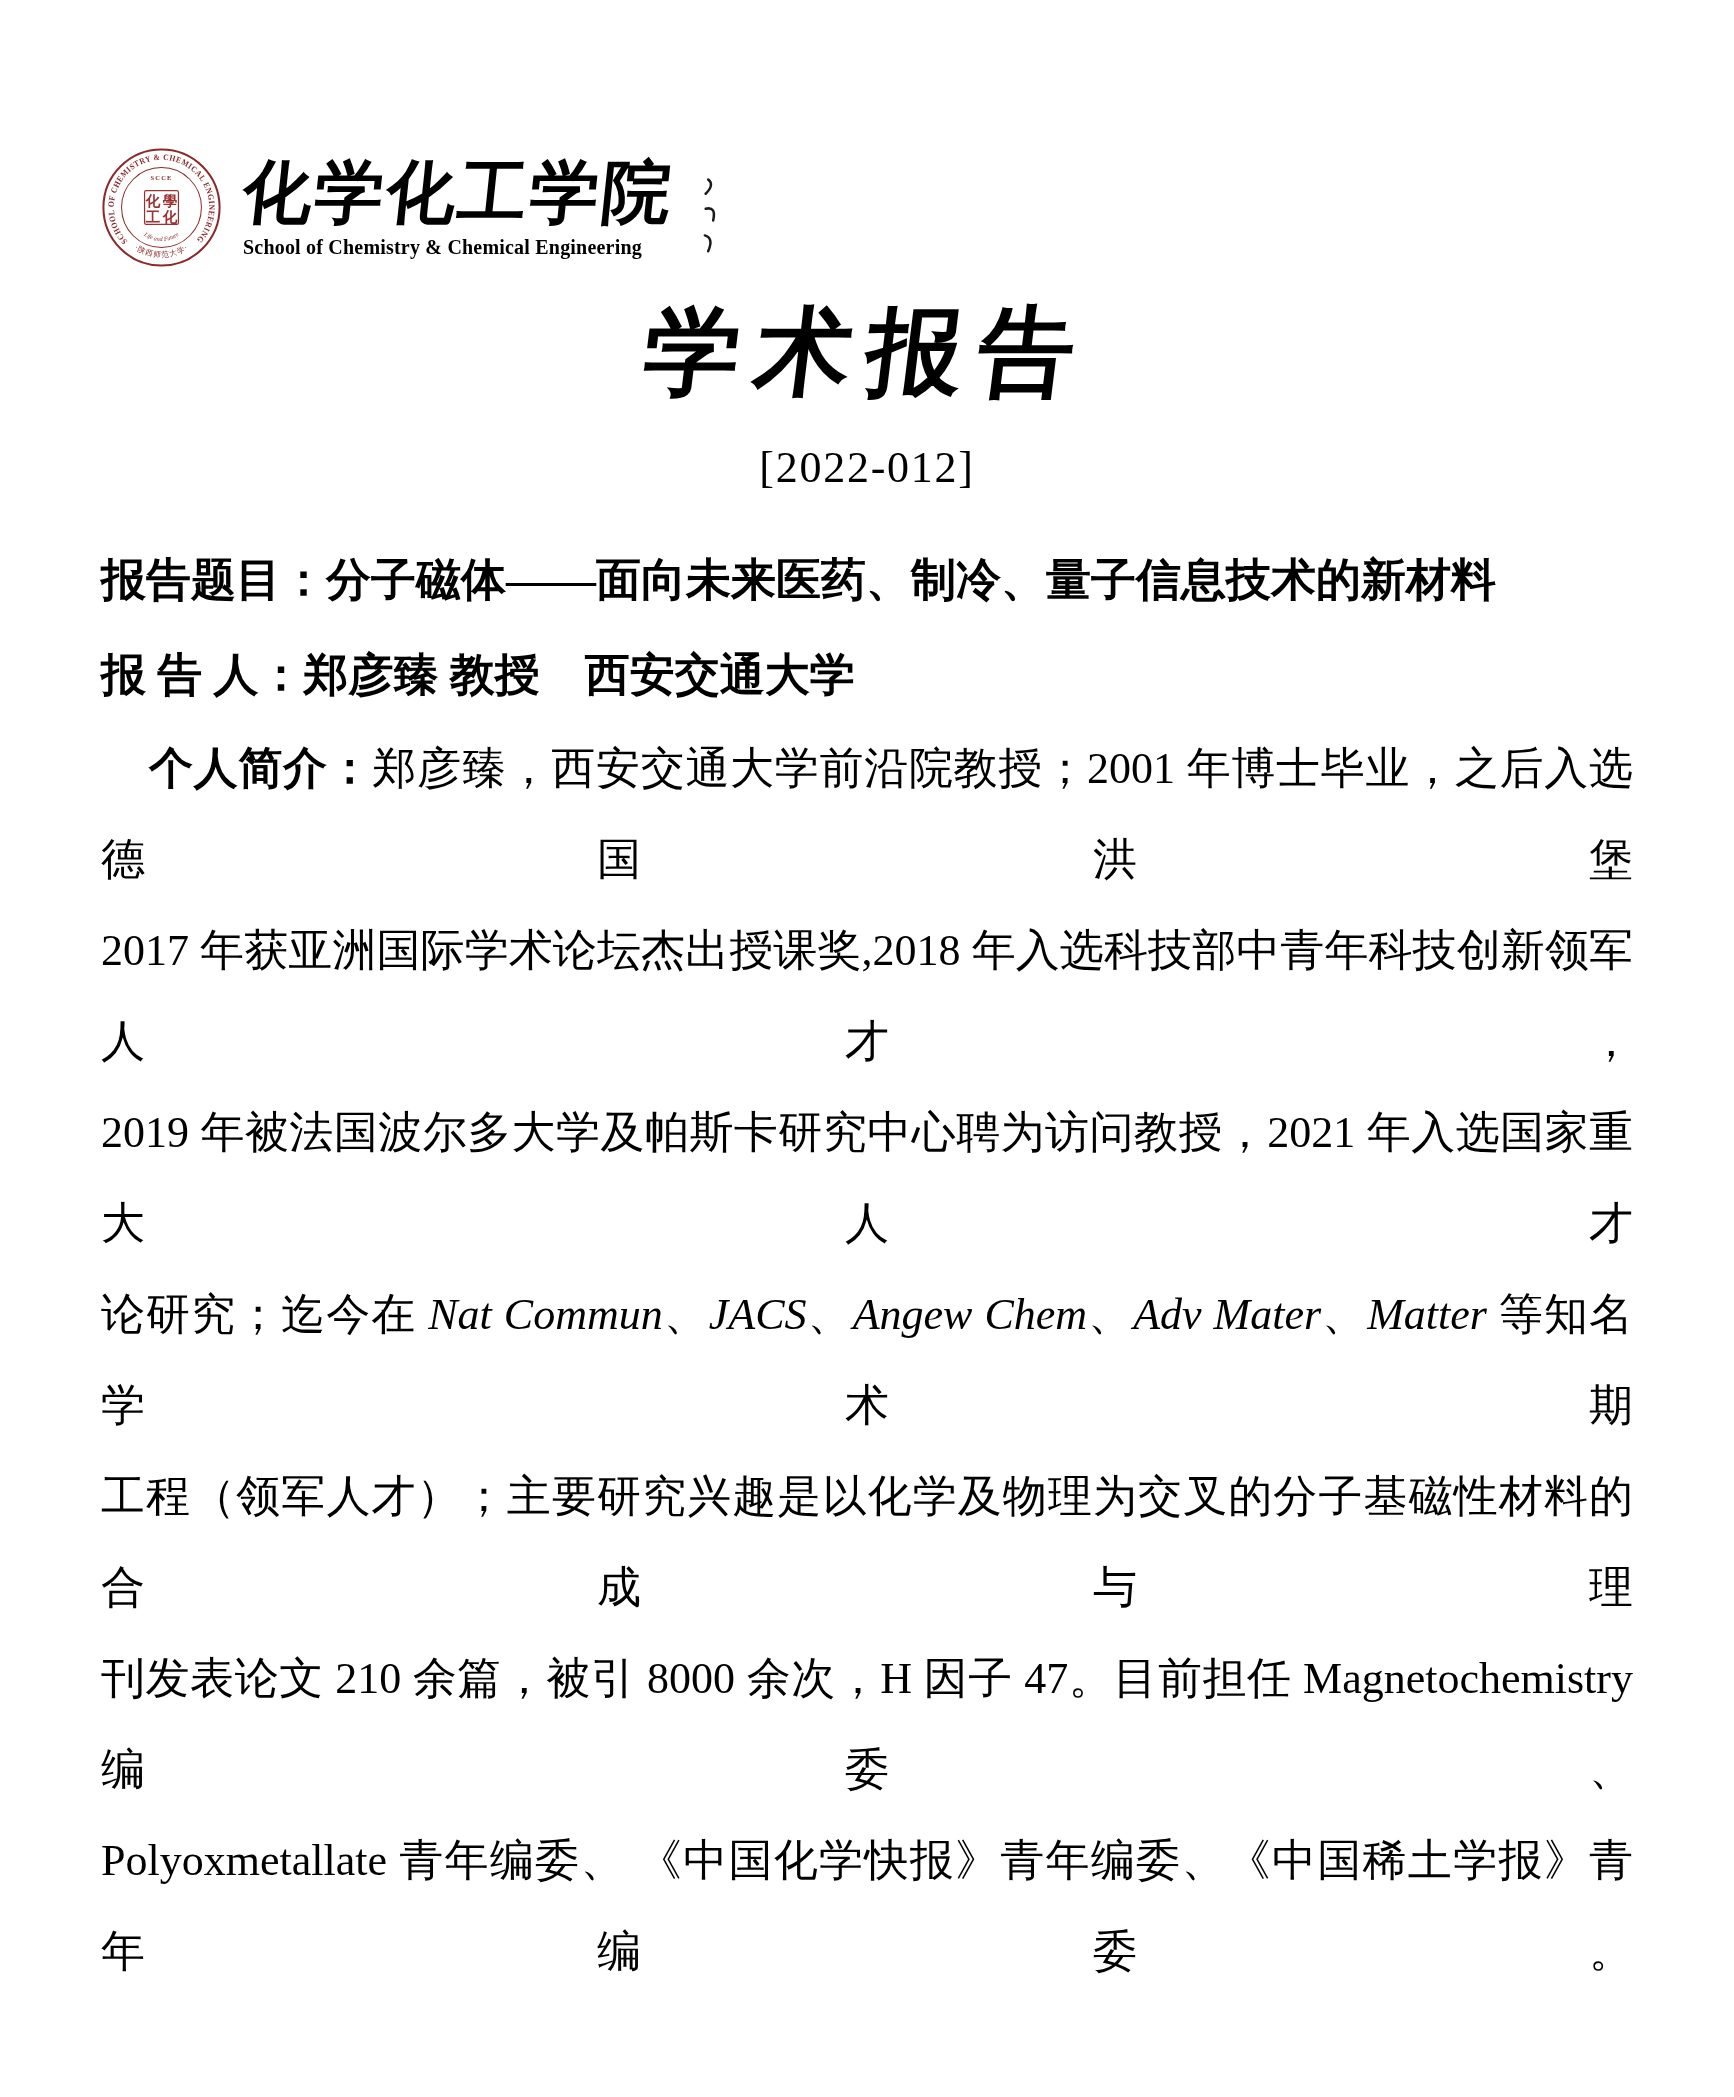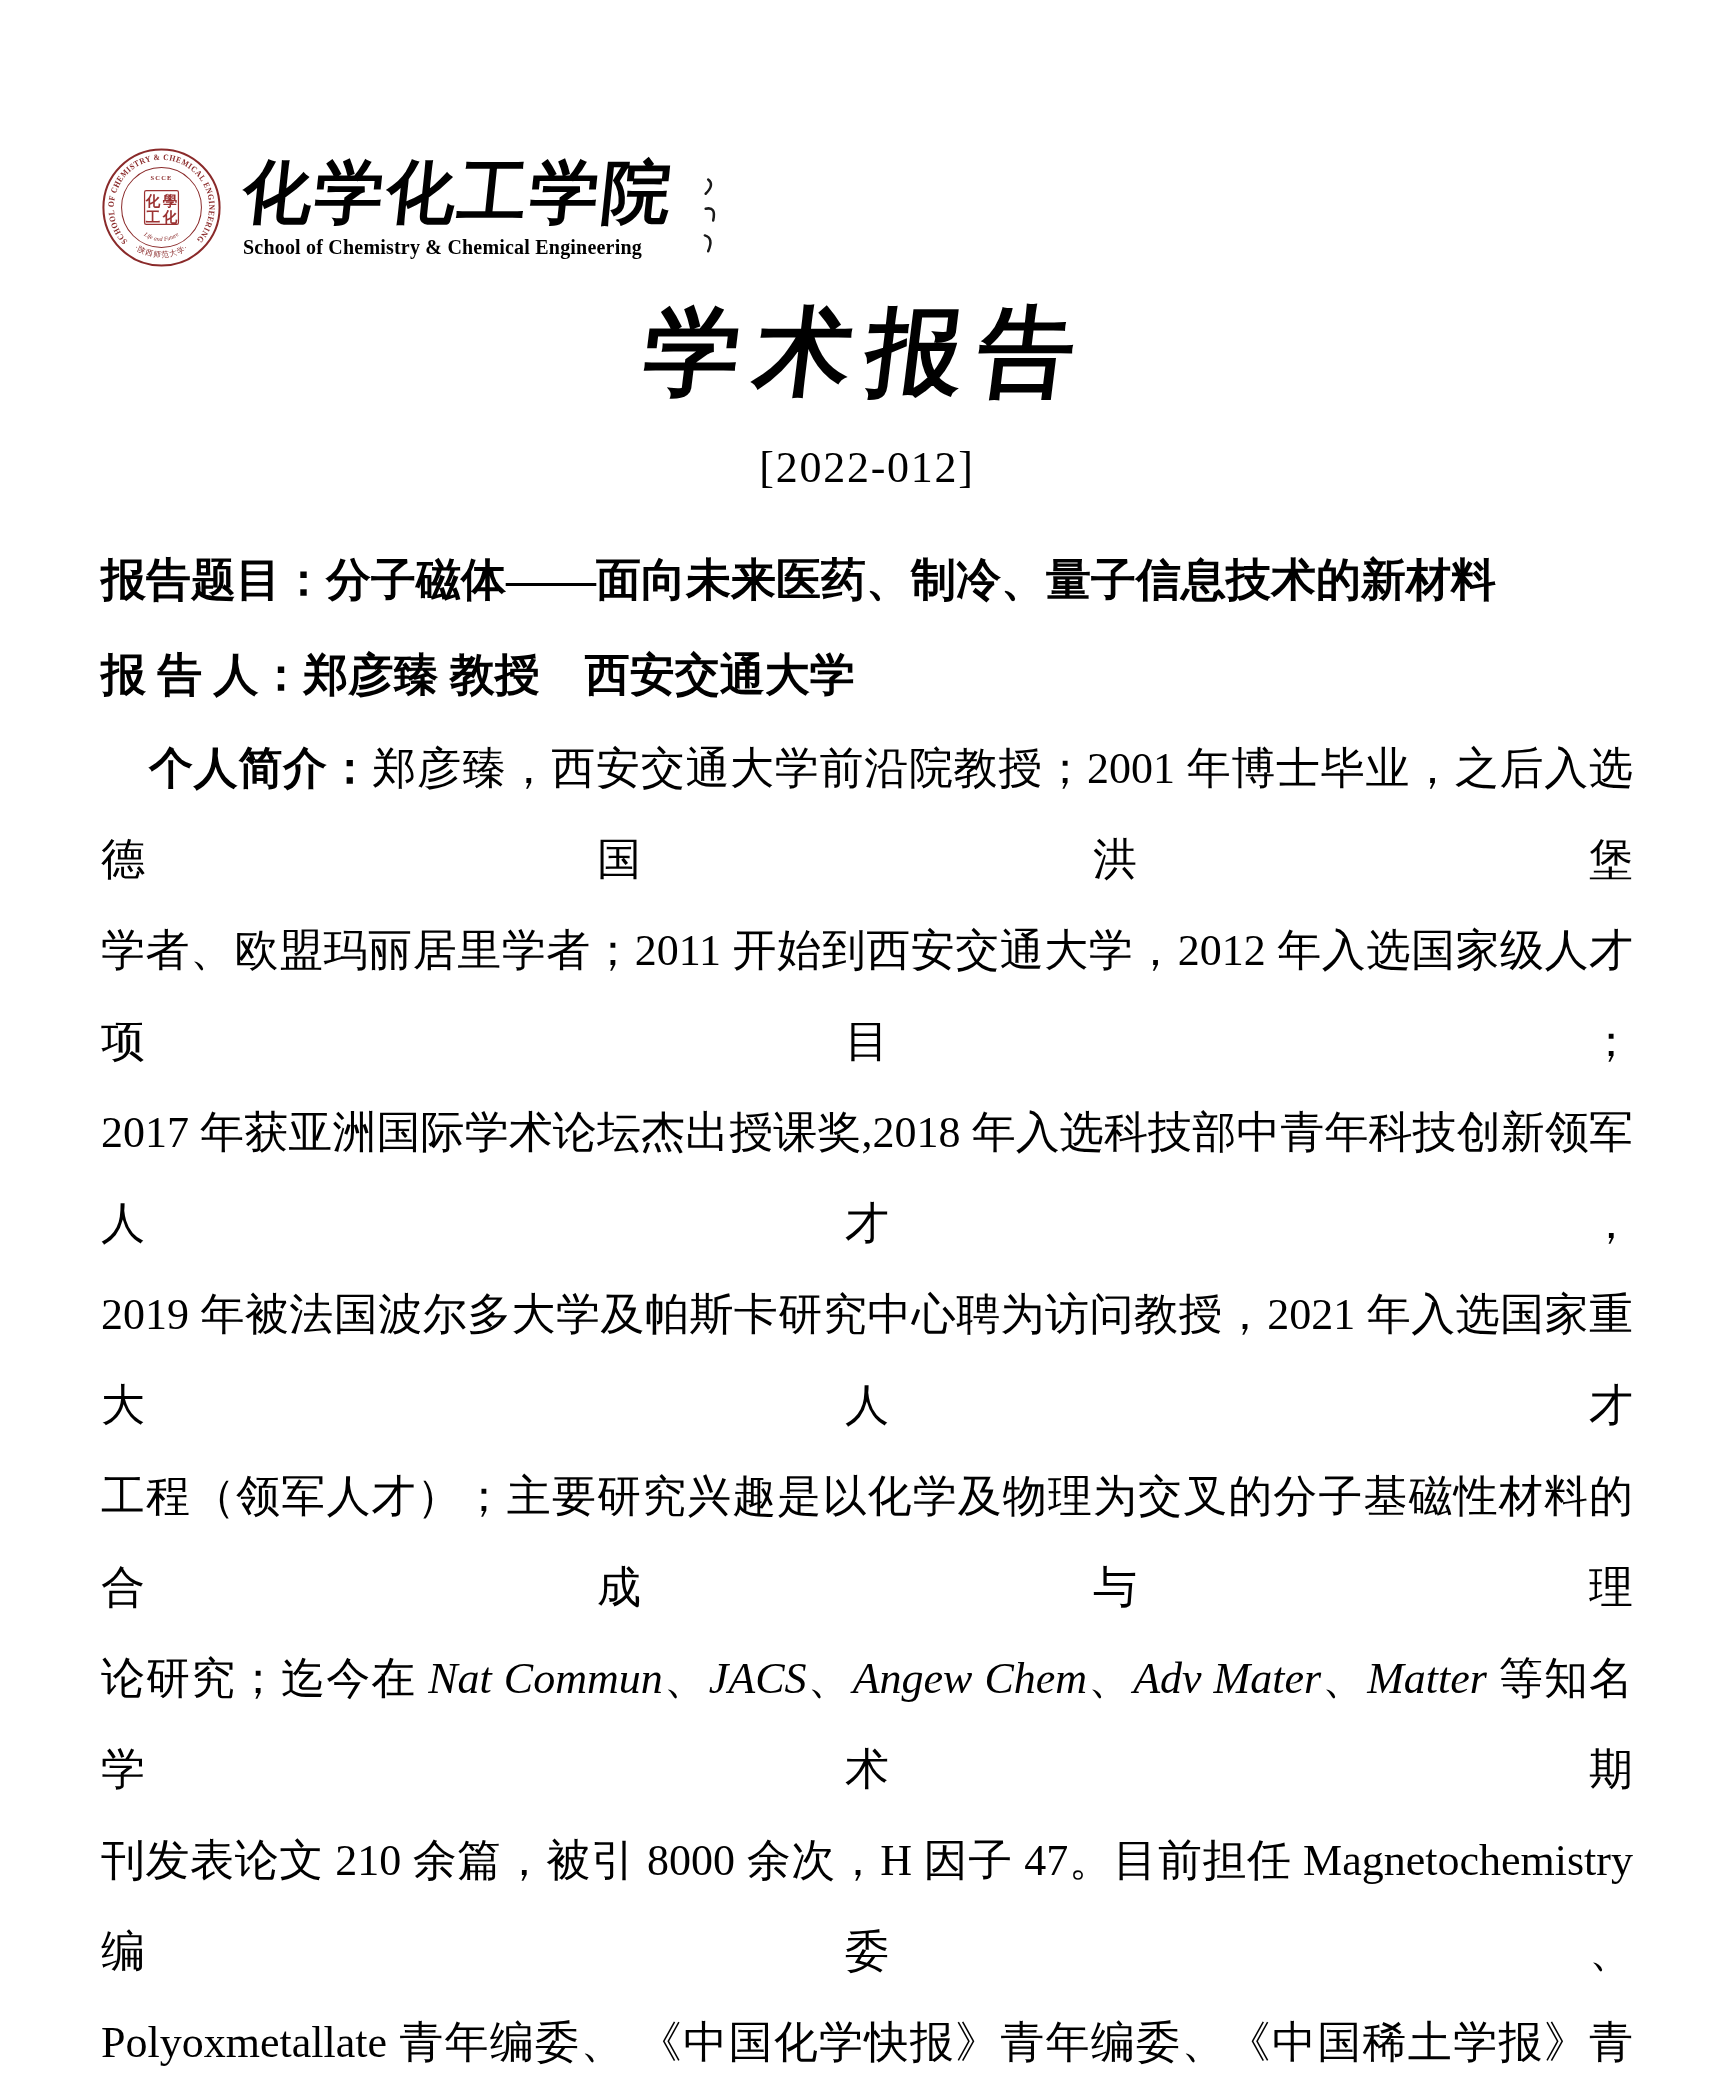--- a/index.html
+++ b/index.html
@@ -113,26 +113,25 @@
     </div>
 
     <div class="line speaker">
       <span class="lbl">报 告 人：</span><span>郑彦臻 教授　西安交通大学</span>
     </div>
 
     <div class="para">
       <div class="jline">
         <span class="lbl">个人简介：</span><span>郑彦臻，西安交通大学前沿院教授；2001 年博士毕业，之后入选德国洪堡</span>
       </div>
-      <div class="jline">学者、欧盟玛丽居里学者；2011 开始到西安交通大学，2012 年入选国家级人才项目；</div>
       <div class="jline">2017 年获亚洲国际学术论坛杰出授课奖,2018 年入选科技部中青年科技创新领军人才，</div>
       <div class="jline">2019 年被法国波尔多大学及帕斯卡研究中心聘为访问教授，2021 年入选国家重大人才</div>
-      <div class="jline">工程（领军人才）；主要研究兴趣是以化学及物理为交叉的分子基磁性材料的合成与理</div>
       <div class="jline">
         <span>论研究；迄今在 </span><span class="it">Nat Commun</span><span>、</span><span class="it">JACS</span><span>、</span><span class="it">Angew Chem</span><span>、</span><span class="it">Adv Mater</span><span>、</span><span class="it">Matter</span><span> 等知名学术期</span>
       </div>
+      <div class="jline">工程（领军人才）；主要研究兴趣是以化学及物理为交叉的分子基磁性材料的合成与理</div>
       <div class="jline">刊发表论文 210 余篇，被引 8000 余次，H 因子 47。目前担任 Magnetochemistry 编委、</div>
       <div class="jline">Polyoxmetallate 青年编委、 《中国化学快报》青年编委、《中国稀土学报》青年编委。</div>
     </div>
 
   </div>
 </div>
 
 
 </body></html>

